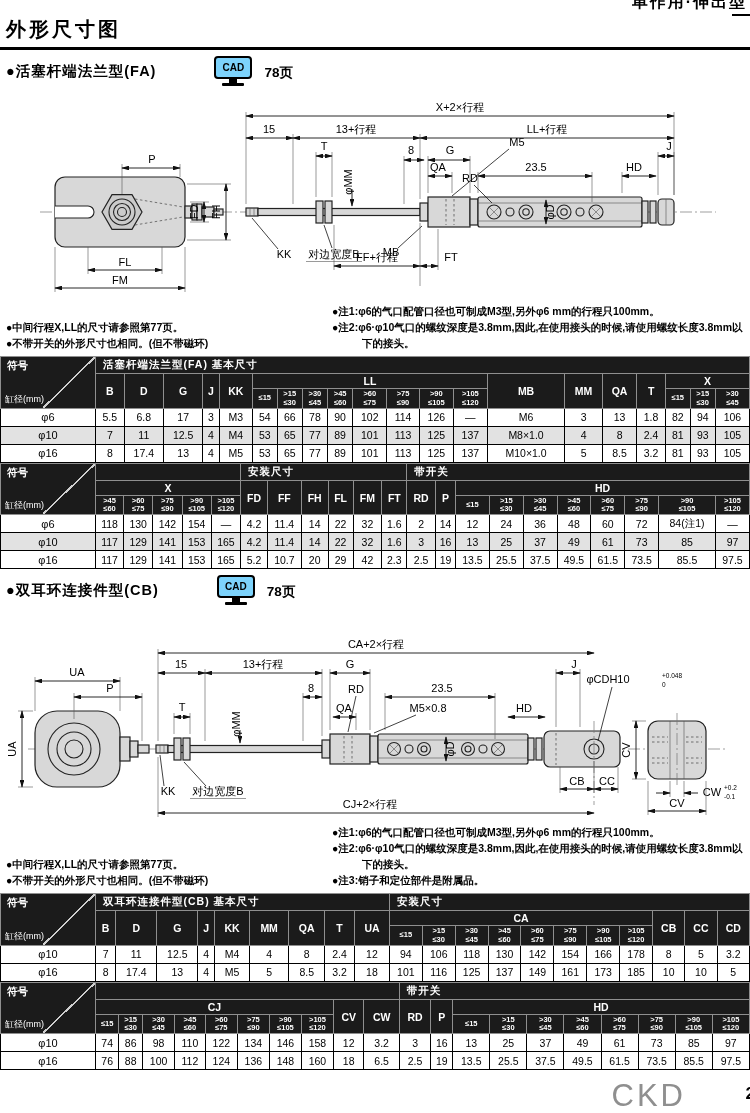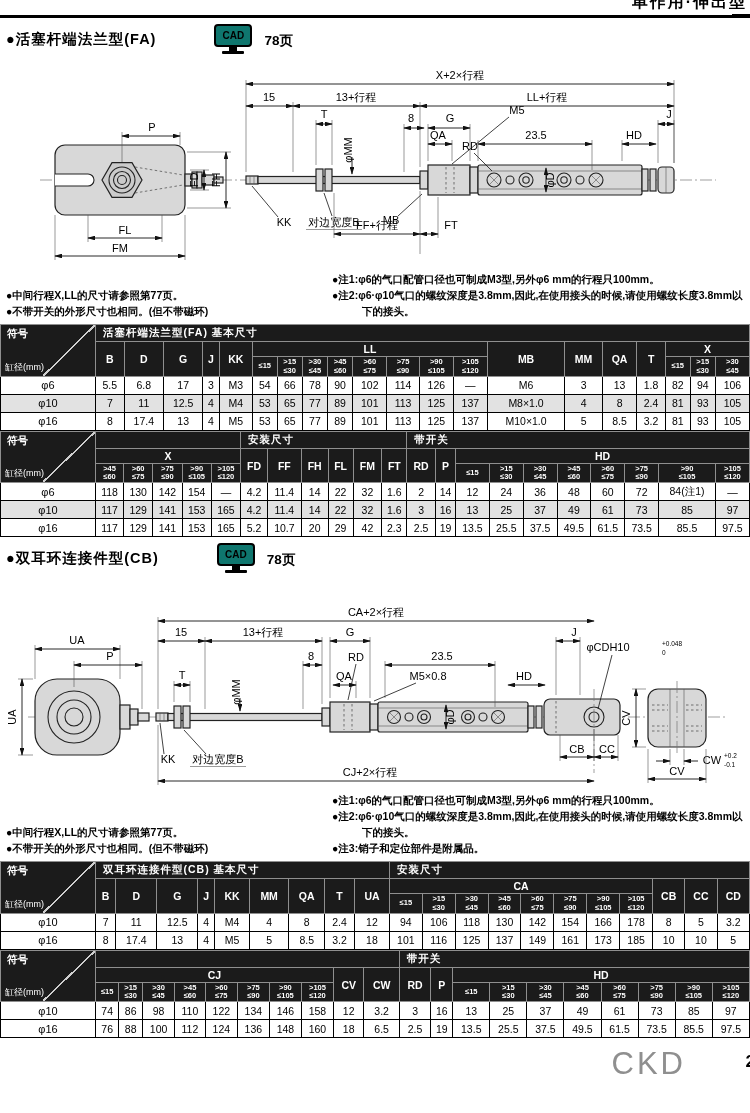--- a/index.html
+++ b/index.html
@@ -9,21 +9,21 @@
   .topbar{position:relative;height:15px;}
   .topright-clip{position:absolute;right:3px;top:0;height:14px;overflow:hidden;}
   .topright-clip span{display:block;font-size:16px;font-weight:bold;letter-spacing:2px;transform:translateY(-8px);}
   .topright-rule{position:absolute;right:0;top:14px;width:18px;height:2px;background:#000;}
   .page-title{font-size:20px;font-weight:bold;letter-spacing:3px;margin:1px 0 4px 6px;}
   .rule{height:3px;background:#000;}
   
   .sec-head{display:flex;align-items:flex-start;padding:6px 4px 0 6px;height:34px;}
   .sec-title{font-size:14.5px;font-weight:bold;letter-spacing:1px;padding-top:6px;}
   .cad{margin-left:58px;}
-  .cad-screen{width:34px;height:19px;border:2.5px solid #000;border-radius:4px;display:flex;align-items:center;justify-content:center;font-size:10px;font-weight:bold;background:#0f766e;}
+  .cad-screen{width:34px;height:19px;border:2.5px solid #000;border-radius:4px;display:flex;align-items:center;justify-content:center;font-size:10px;font-weight:bold;background:#7dd3fc;}
   .cad-stand{width:8px;height:4px;background:#000;margin:0 auto;}
   .cad-base{width:22px;height:3px;background:#000;margin:0 auto;border-radius:1px;}
   .cad-page{font-size:13.5px;font-weight:bold;margin:8px 0 0 12px;}
   
   svg{display:block;}
   .part{fill:#d8d8d8;stroke:#222;stroke-width:1.2;}
   .part2{fill:#cbcbcb;stroke:#222;stroke-width:1.2;}
   .ln{fill:none;stroke:#222;stroke-width:1.1;}
   .thin{stroke:#555;stroke-width:0.6;fill:none;}
   .dash{stroke:#444;stroke-width:0.7;fill:none;stroke-dasharray:2.5 2.5;}
@@ -61,20 +61,21 @@
 <body>
 
 <div class="page">
 
   <div class="topbar">
     <div class="topright-clip">
         <span>单作用·伸出型</span>
       </div>
     <div class="topright-rule"></div>
   </div>
+  <div class="page-title">外形尺寸图</div>
   <div class="rule"></div>
 
   <div class="sec-head">
     <div class="sec-title">●活塞杆端法兰型(FA)</div>
     <div class="cad">
       <div class="cad-screen">
           <span>CAD</span>
         </div>
       <div class="cad-stand"></div>
       <div class="cad-base"></div>

